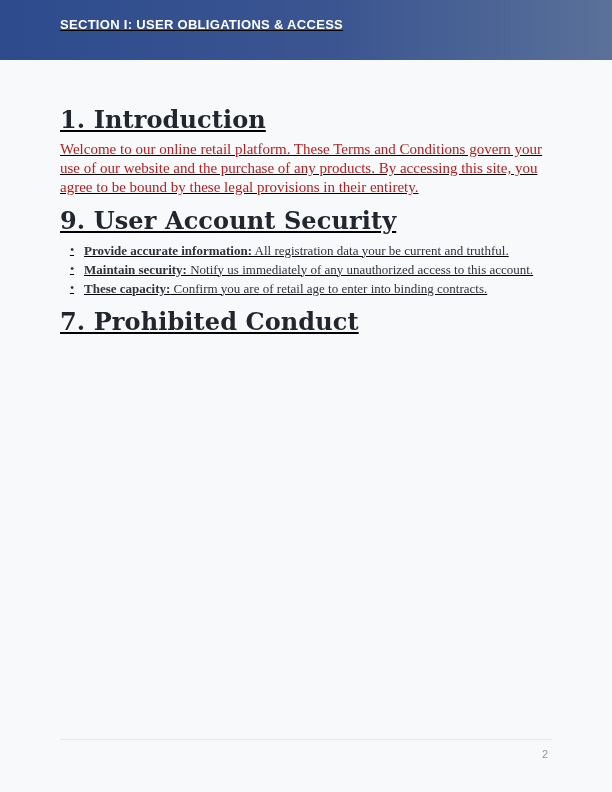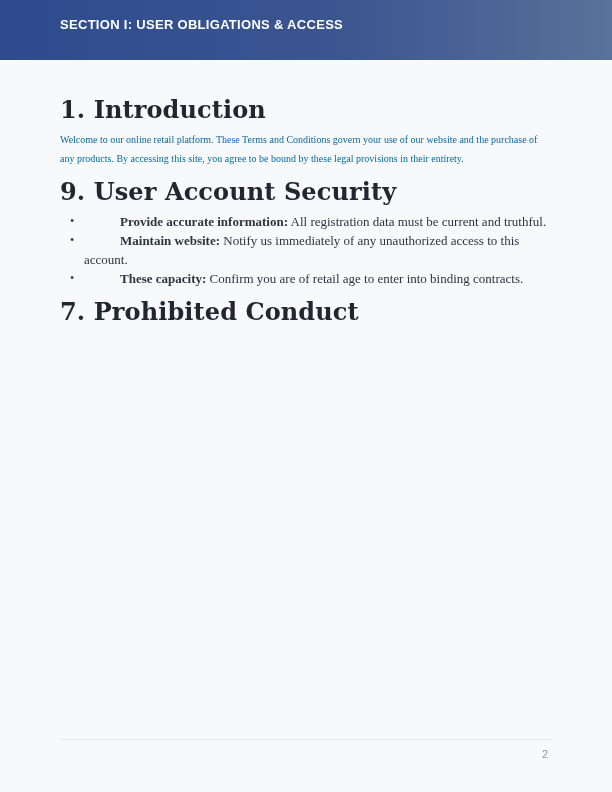--- a/index.html
+++ b/index.html
@@ -5,20 +5,21 @@
   html, body { margin: 0; padding: 0; }
   body { background: #ffffff; }
 
   .page {
     position: relative;
     width: 612px;
     height: 792px;
     background: #f8f9fb;
     overflow: hidden;
     font-family: "Liberation Serif", serif;
+    text-decoration: underline;
   }
 
   
   .banner {
     box-sizing: border-box;
     height: 60px;
     background: linear-gradient(90deg, #2d4b8d 0%, #3b5591 55%, #5a7199 100%);
     display: flex;
     align-items: center;
     padding: 0 60px 11px 60px;
@@ -27,57 +28,57 @@
     font-family: "Liberation Sans", sans-serif;
     font-weight: 700;
     font-size: 13px;
     letter-spacing: 0.3px;
     color: #ffffff;
   }
 
   
   .content {
     box-sizing: border-box;
-    padding: 36px 60px 0 60px;
+    padding: 46px 60px 0 60px;
   }
   .content h2 {
     font-family: "DejaVu Serif", serif;
     font-weight: 700;
     font-size: 24px;
     line-height: 1.2;
     letter-spacing: 0.1px;
     color: #22262e;
     margin: 10px 0 5px 0;
   }
   .content section:first-of-type h2 { margin-top: 0; }
   .content p {
-    font-size: 10px;
+    font-size: 15px;
     line-height: 19px;
-    color: #0369a1;
+    color: #b91c1c;
     margin: 0 0 2px 0;
   }
 
   ul.bullets {
     list-style: none;
     margin: 2px 0 4px 0;
     padding: 0;
   }
   ul.bullets li {
     display: flex;
     font-size: 13px;
     line-height: 19px;
     color: #2f343d;
   }
   ul.bullets .dot {
     flex: 0 0 24px;
     text-align: center;
     font-size: 12px;
   }
   ul.bullets .li-text { flex: 1; }
-  ul.bullets b { font-weight: 700; margin-left: 36px; }
+  ul.bullets b { font-weight: 700; }
 
   
   .footer-divider {
     position: absolute;
     left: 60px;
     right: 60px;
     top: 739px;
     height: 1px;
     background: #e4e6ea;
   }
@@ -104,25 +105,25 @@
     <section>
       <h2>1. Introduction</h2>
       <p>Welcome to our online retail platform. These Terms and Conditions govern your use of our website and the purchase of any products. By accessing this site, you agree to be bound by these legal provisions in their entirety.</p>
     </section>
 
     <section>
       <h2>9. User Account Security</h2>
       <ul class="bullets">
         <li>
           <span class="dot">•</span>
-          <span class="li-text"><b>Provide accurate information:</b><span> All registration data must be current and truthful.</span></span>
+          <span class="li-text"><b>Provide accurate information:</b><span> All registration data your be current and truthful.</span></span>
         </li>
         <li>
           <span class="dot">•</span>
-          <span class="li-text"><b>Maintain website:</b><span> Notify us immediately of any unauthorized access to this account.</span></span>
+          <span class="li-text"><b>Maintain security:</b><span> Notify us immediately of any unauthorized access to this account.</span></span>
         </li>
         <li>
           <span class="dot">•</span>
           <span class="li-text"><b>These capacity:</b><span> Confirm you are of retail age to enter into binding contracts.</span></span>
         </li>
       </ul>
     </section>
 
     <section>
       <h2>7. Prohibited Conduct</h2>

